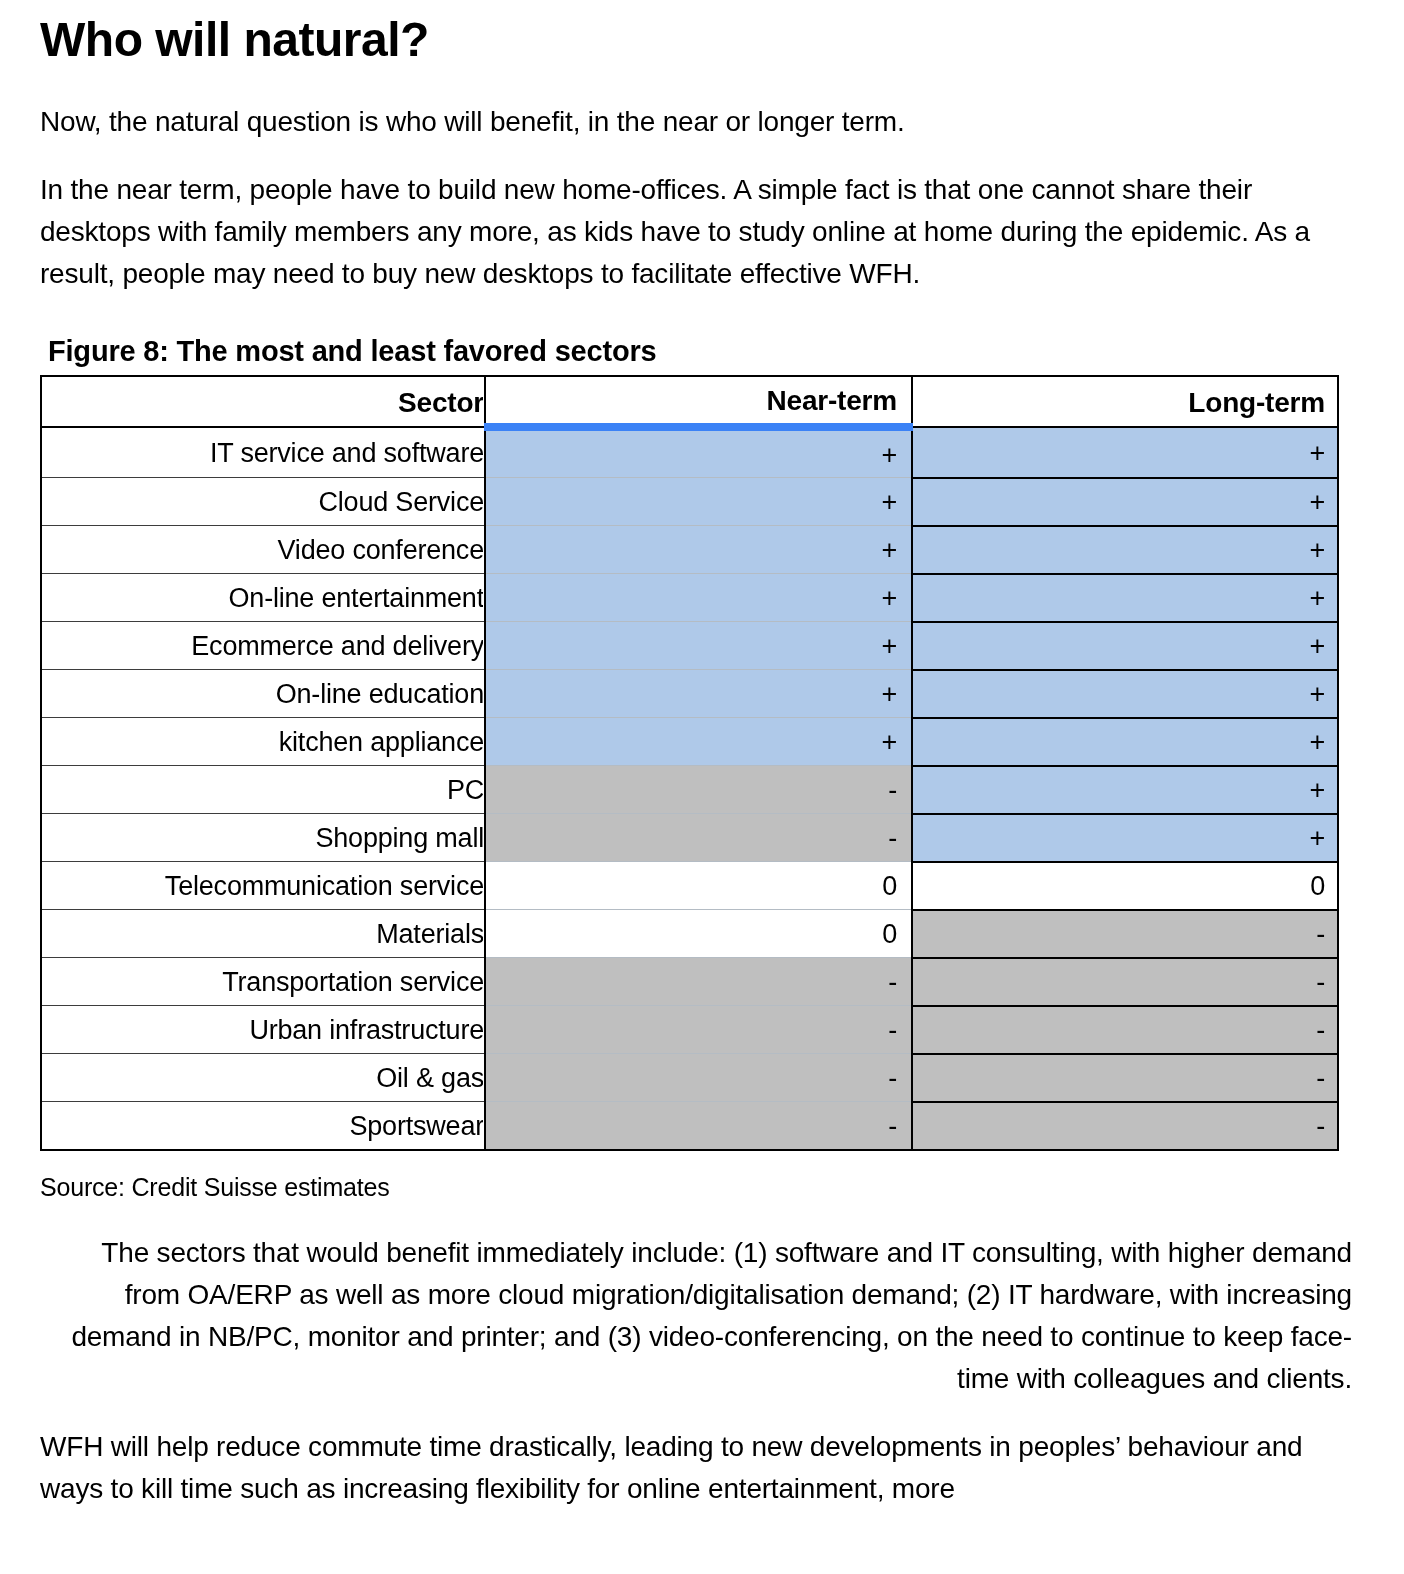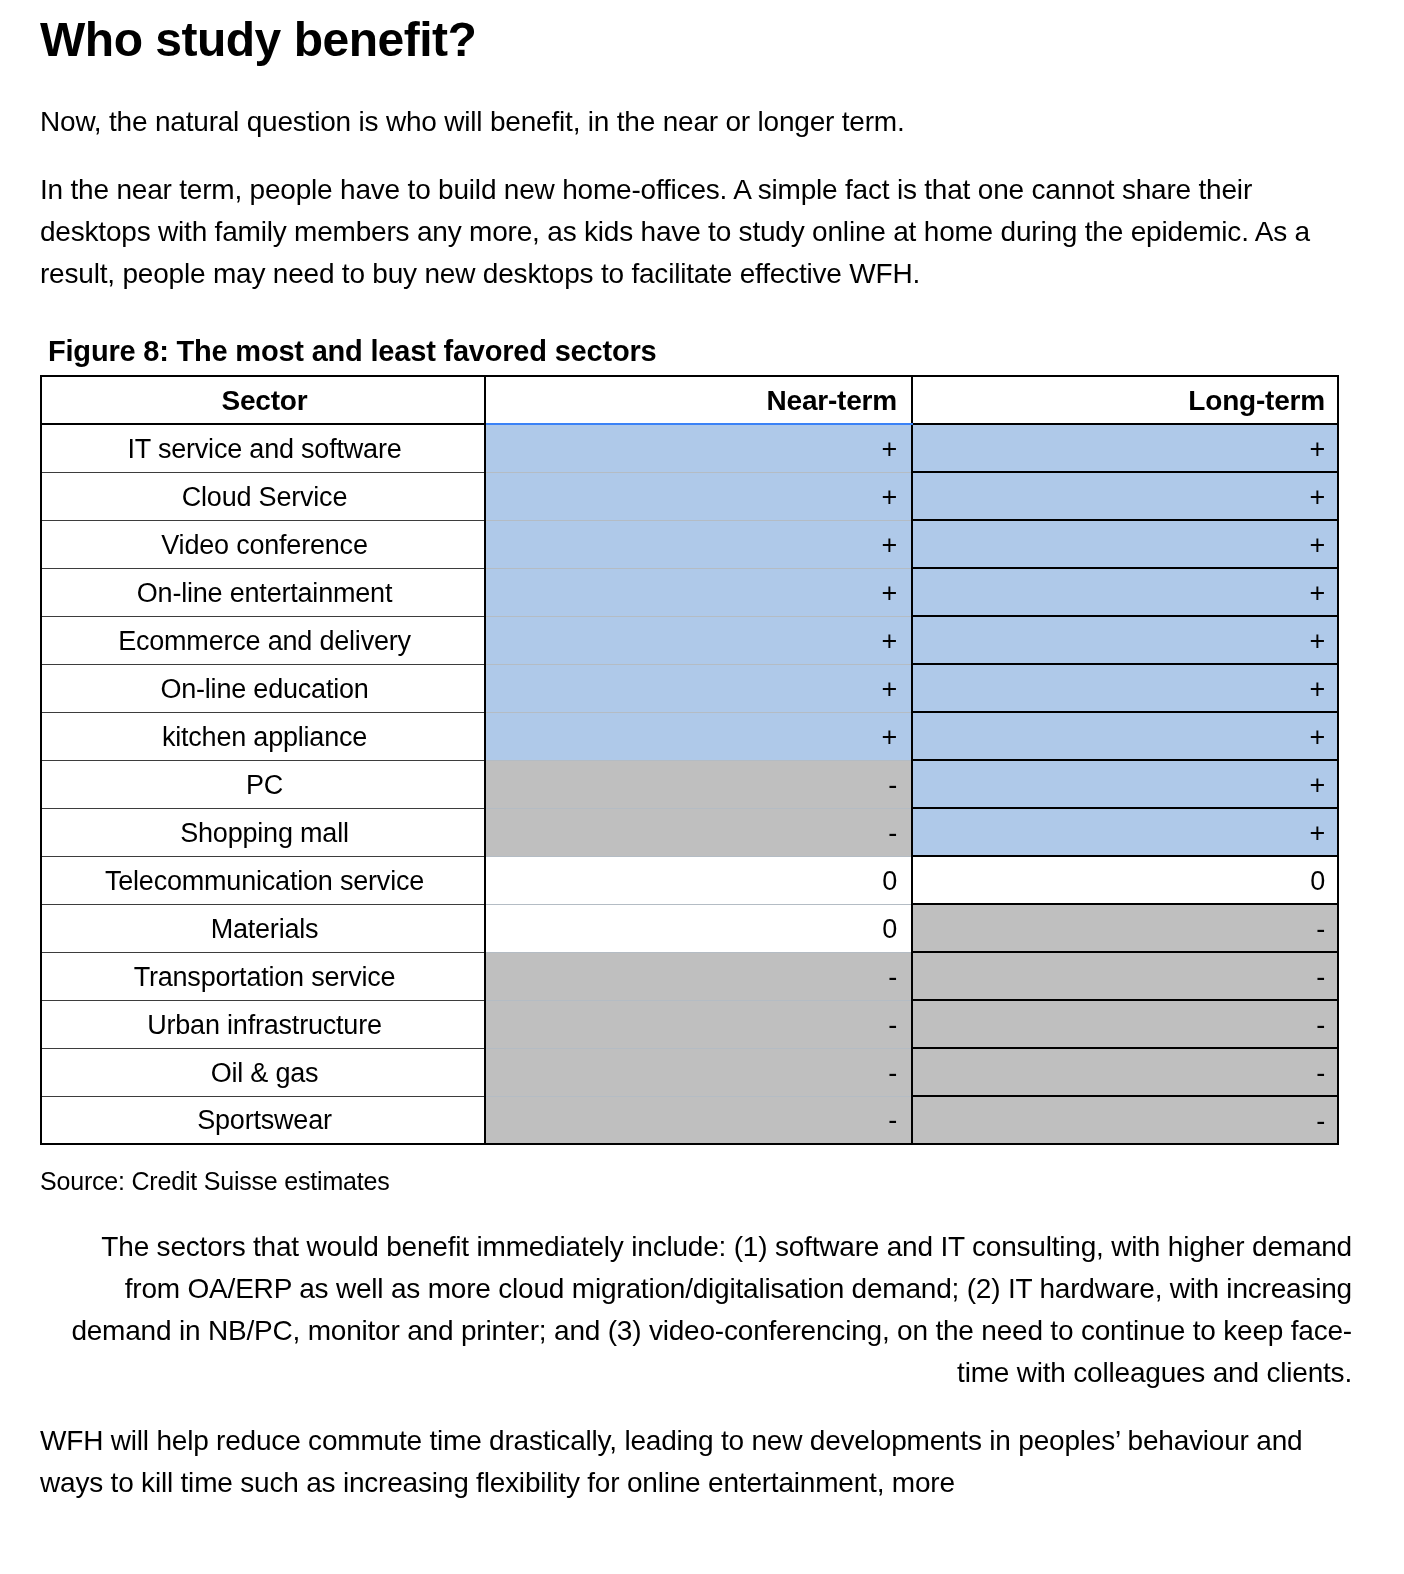--- a/index.html
+++ b/index.html
@@ -32,46 +32,46 @@
   col.c-sector { width: 444px; }
   col.c-near   { width: 427px; }
   col.c-long   { width: 426px; }
 
   th, td {
     height: 44px; padding: 2px 0 0 0; vertical-align: middle;
     font-size: 27px; letter-spacing: -0.2px; overflow: hidden; white-space: nowrap;
   }
   th { font-weight: 700; font-size: 28px; }
 
-  th.sector, td.sector { text-align: center; padding-left: 3px; border-right: 2px solid #000; background: #fff; }
+  th.sector, td.sector { text-align: right; padding-left: 3px; border-right: 2px solid #000; background: #fff; border-radius: 11px; }
   th.near,   td.near   { text-align: right; padding-right: 14px; border-right: 2px solid #000; }
   th.long,   td.long   { text-align: right; padding-right: 12px; padding-left: 44px; }
 
   thead th.sector, thead th.long { border-bottom: 2px solid #000; }
-  thead th.near { border-bottom: 2px solid #3b82f6; margin-left: 24px; }
+  thead th.near { border-bottom: 8px solid #3b82f6; margin-left: 24px; }
 
   tbody td.sector { border-top: 1px solid #3d3d3d; }
   tbody td.near   { border-top: 1px solid #b4bcc4; }
   tbody td.long   { border-top: 2px solid #000; }
   tbody tr:first-child td { border-top: none; }
 
   td.pos { background: var(--pos-blue); }
   td.neg { background: var(--neg-gray); }
   td.neu { background: var(--neu-white); }
 
   .source-line { font-size: 25px; letter-spacing: -0.2px; margin: 22px 0 0 0; }
   .para.bottom-first { margin: 30px 0 26px 0; text-align: right; }
   .para.bottom-last  { margin: 0; }
 </style>
 </head>
 <body>
 
 <div class="page">
 
-  <h1 class="page-title">Who study benefit?</h1>
+  <h1 class="page-title">Who will natural?</h1>
 
   <p class="para">Now, the natural question is who will benefit, in the near or longer term.</p>
   <p class="para gap-lg">In the near term, people have to build new home-offices. A simple fact is that one cannot share their desktops with family members any more, as kids have to study online at home during the epidemic. As a result, people may need to buy new desktops to facilitate effective WFH.</p>
 
   <div class="fig-title">Figure 8: The most and least favored sectors</div>
 
   <table class="sector-table">
     <colgroup>
       <col class="c-sector">
         <col class="c-near">

